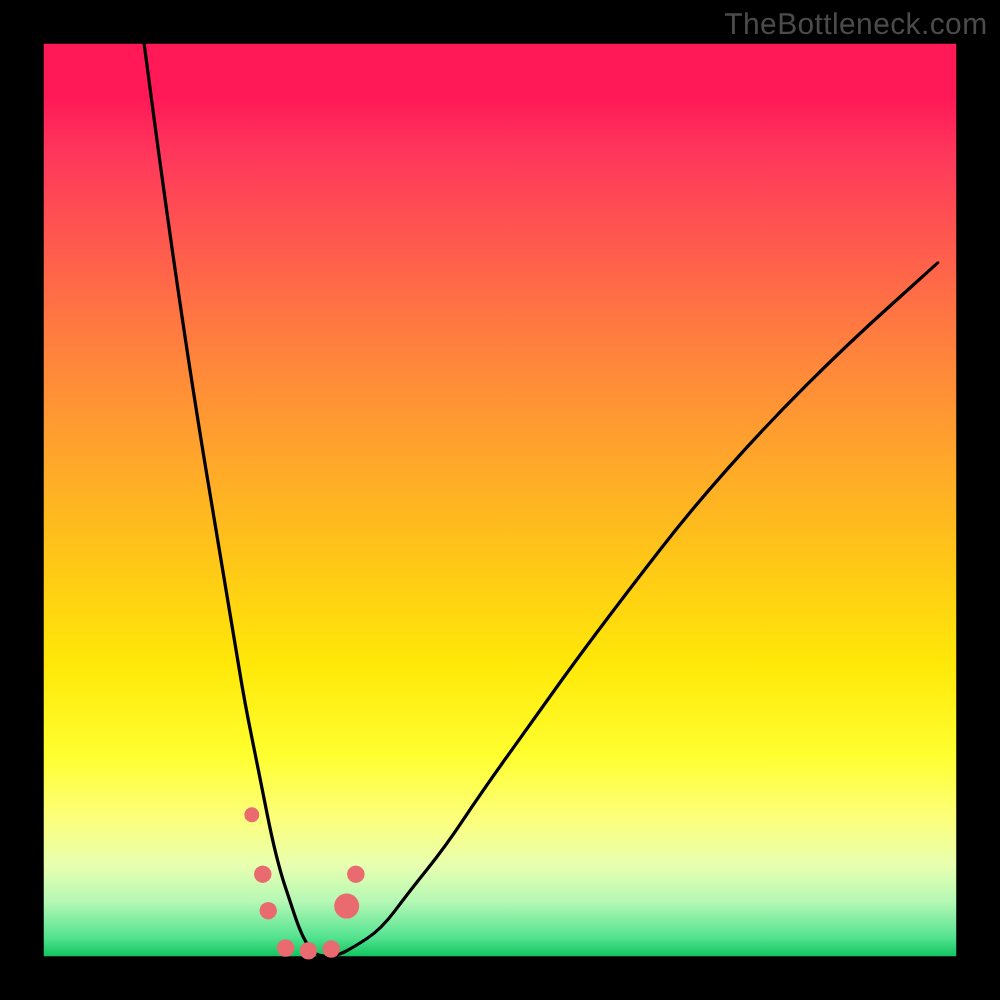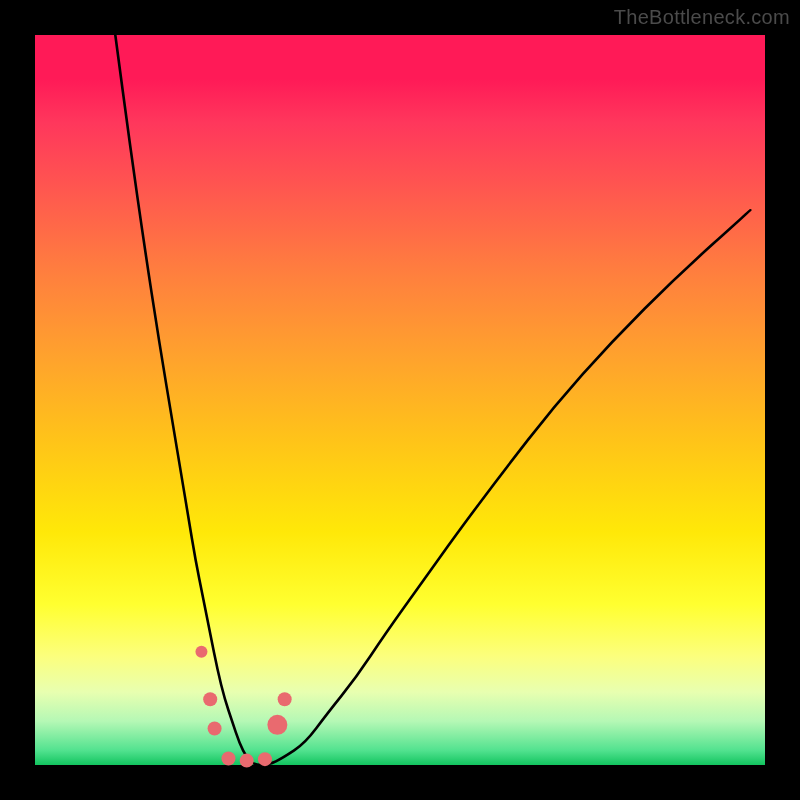--- a/index.html
+++ b/index.html
@@ -42,21 +42,21 @@
       #b5f8b5 94%,
       #52e28f 98%,
       #12c45f 100%
     );
   }
   .watermark {
     position: absolute;
     top: 6px;
     right: 10px;
     color: #4b4b4b;
-    font-size: 20px;
+    font-size: 24px;
     font-weight: 500;
     letter-spacing: 0.3px;
   }
   svg.curve {
     position: absolute;
     left: 0;
     top: 0;
     width: 730px;
     height: 730px;
     overflow: visible;

